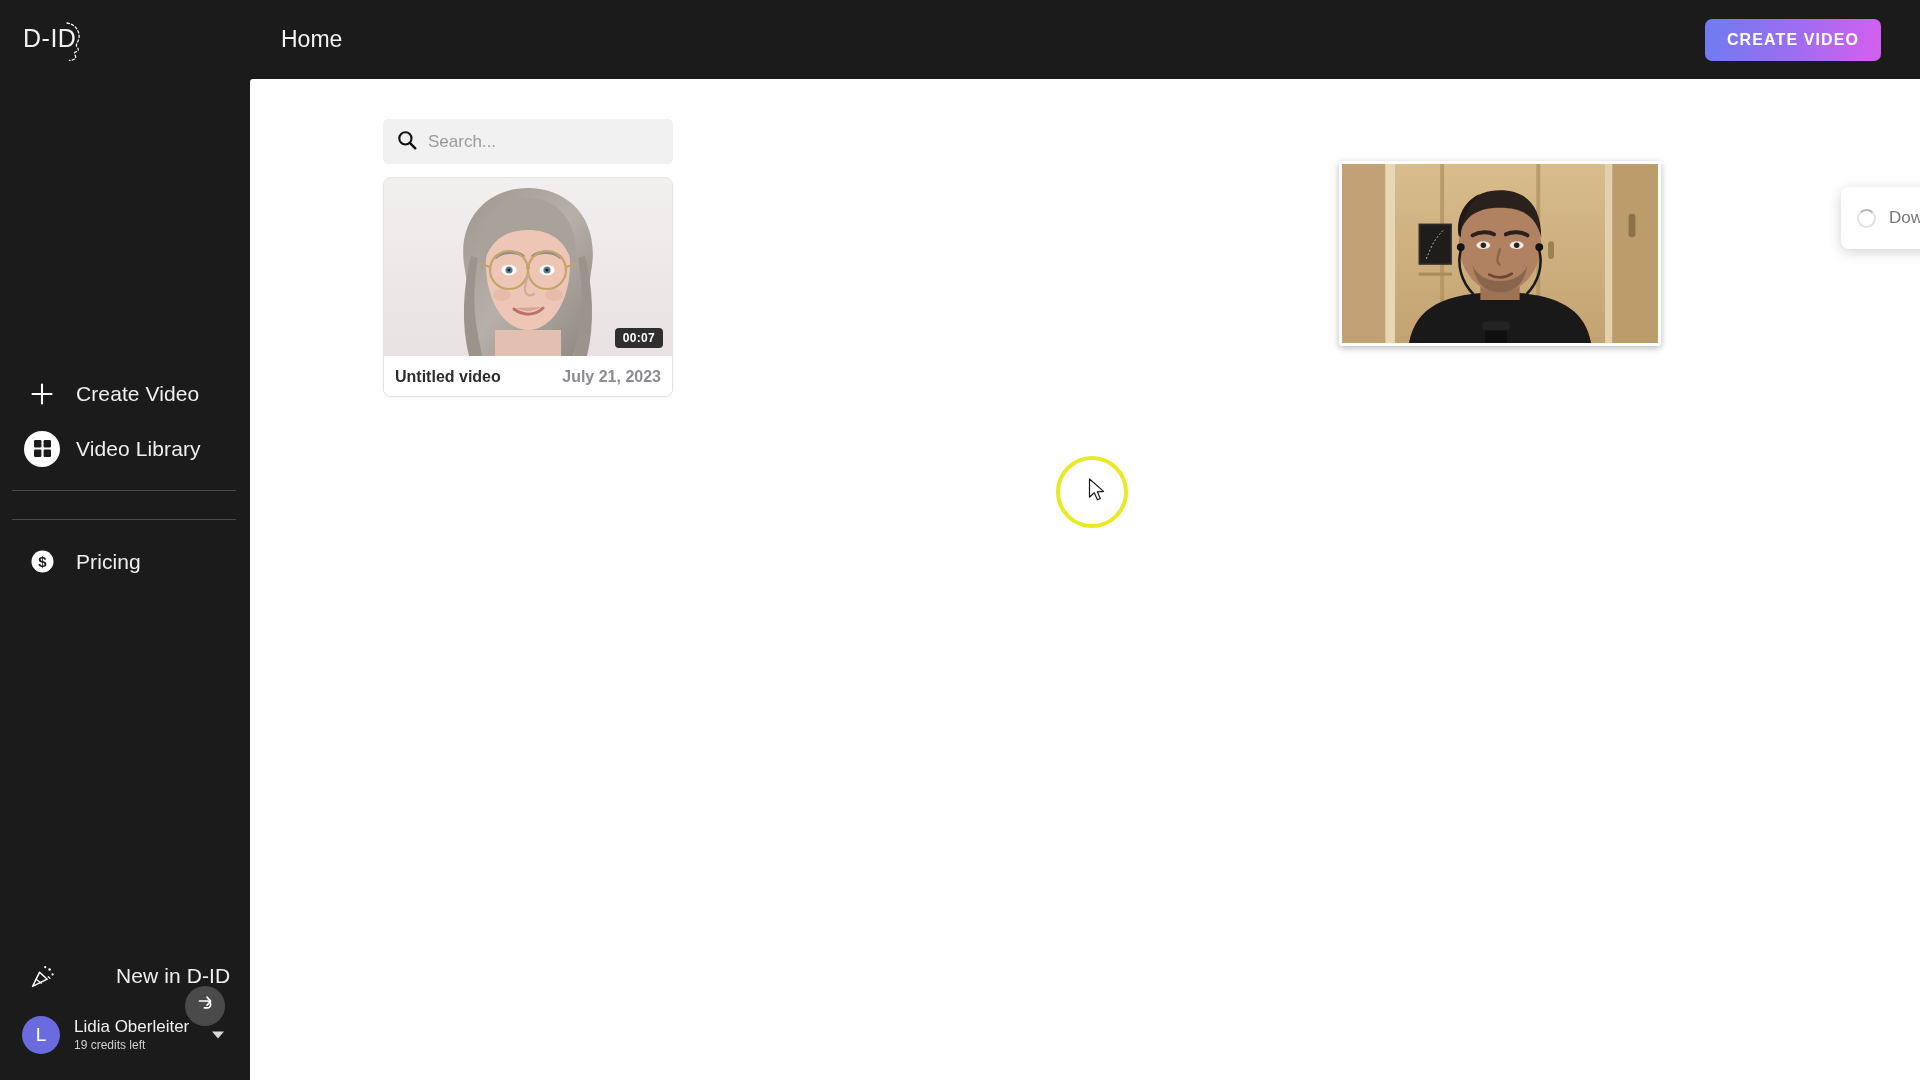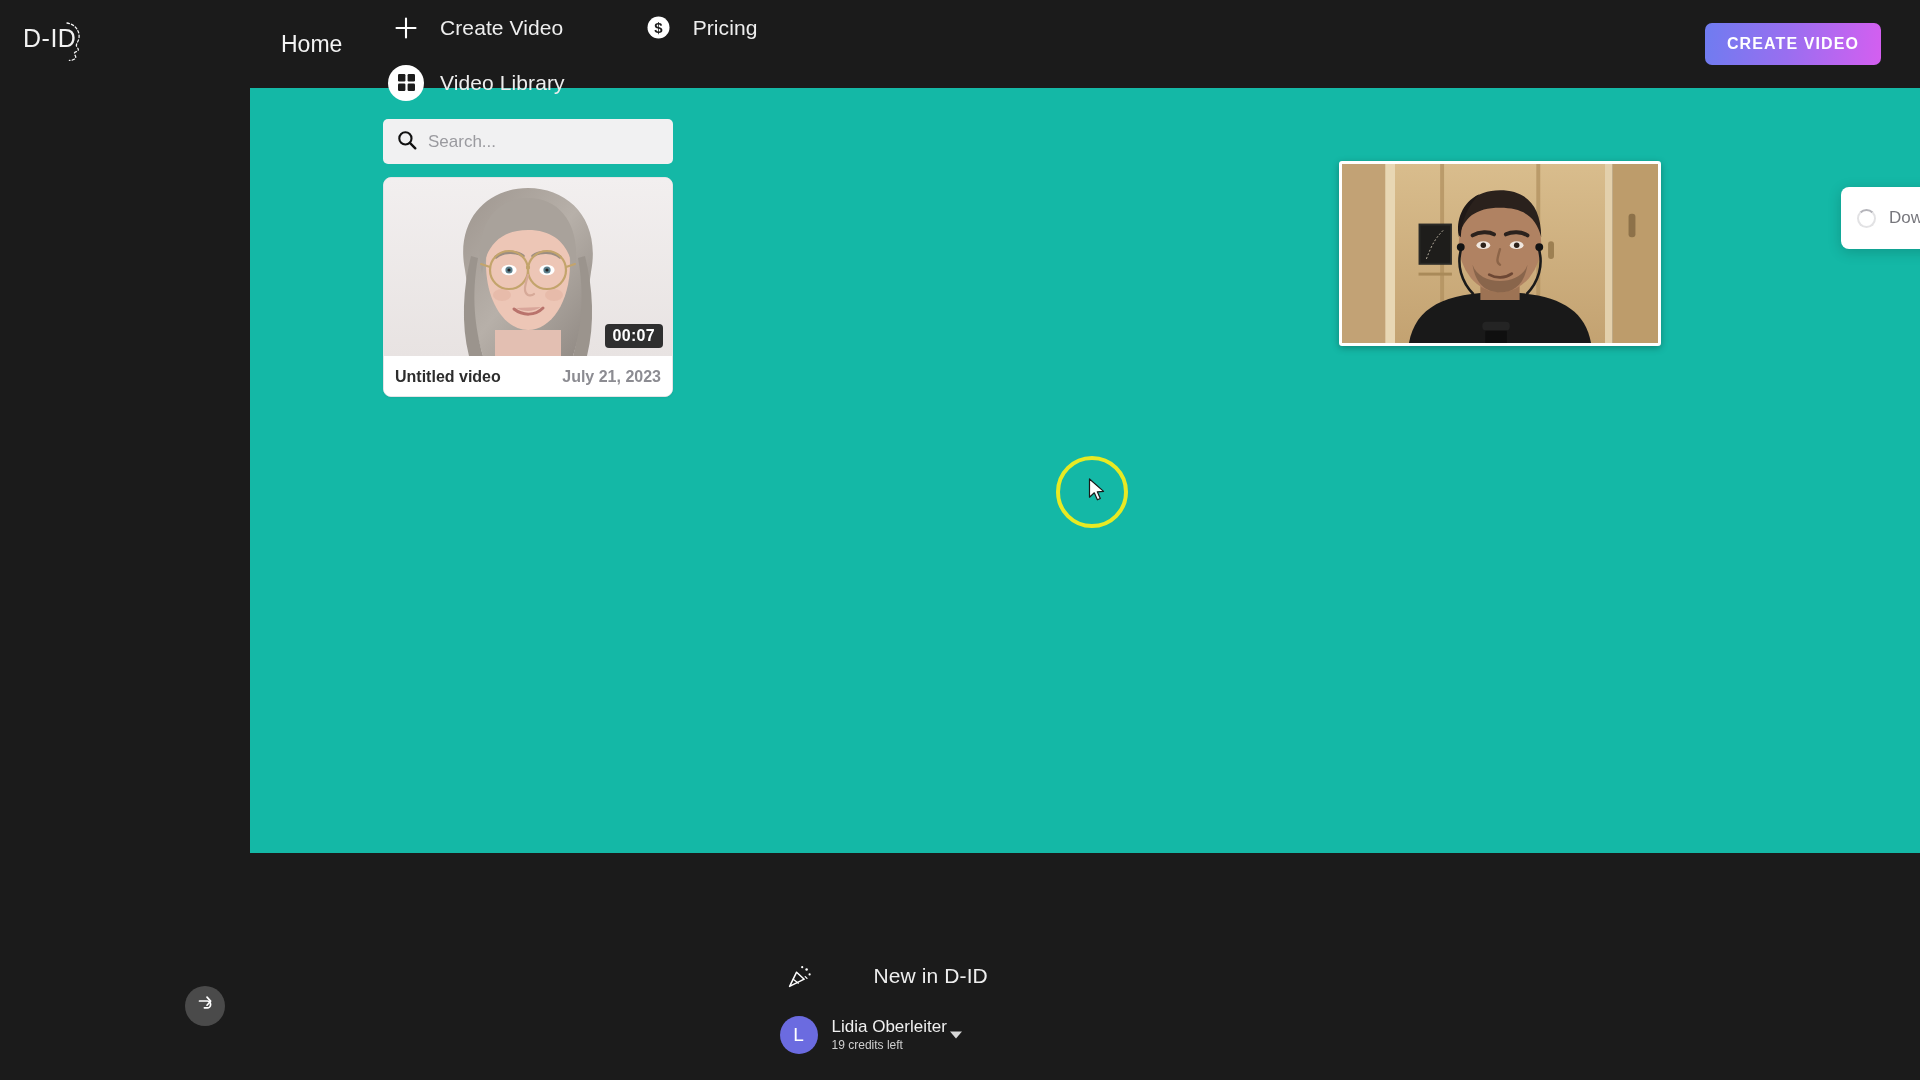--- a/index.html
+++ b/index.html
@@ -14,21 +14,21 @@
     position: relative;
     width: 1920px; height: 1080px;
     background: #1b1b1b;
   }
 
   
   #sidebar {
     position: absolute; left: 0; top: 0;
     width: 250px; height: 1080px;
     background: #1b1b1b;
-    display: flex; flex-direction: row;
+    display: flex; flex-direction: column;
     z-index: 5;
   }
   #logo-wrap {
     height: 86px;
     display: flex; align-items: center;
     padding-left: 22px;
   }
   .logo-svg { display: block; }
 
   .nav-spacer-top { flex: 0 0 280px; }
@@ -105,21 +105,21 @@
     background: #4a4a4a;
     display: flex; align-items: center; justify-content: center;
     cursor: pointer; z-index: 30;
     border: none;
   }
 
   
   #topbar {
     position: absolute;
     left: 250px; top: 0;
-    width: 1670px; height: 88px;
+    width: 1670px; height: 79px;
     background: #1b1b1b;
     display: flex; align-items: center;
     z-index: 4;
   }
   #page-title {
     margin-left: 31px;
     font-size: 23px;
     color: #f4f4f4;
     font-weight: 400;
   }
@@ -134,22 +134,22 @@
     letter-spacing: 1.1px;
     font-family: "Liberation Sans", sans-serif;
     cursor: pointer;
     display: flex; align-items: center; justify-content: center;
   }
 
   
   #main {
     position: absolute;
     left: 250px; top: 79px;
-    width: 1670px; height: 774px;
-    background: #14b8a6;
+    width: 1670px; height: 1001px;
+    background: #ffffff;
     border-top-left-radius: 3px;
     overflow: hidden;
   }
 
   #search-box {
     position: absolute;
     left: 133px; top: 40px;
     width: 290px; height: 45px;
     background: #f1f1f2;
     border-radius: 5px;
@@ -182,21 +182,21 @@
     position: relative;
     height: 178px; width: 100%;
     background: #eceaea;
     overflow: hidden;
   }
   .card-thumb svg { display: block; width: 100%; height: 100%; }
   .duration-badge {
     position: absolute; right: 9px; bottom: 8px;
     background: #2f2f2f;
     color: #ffffff;
-    font-size: 16px; font-weight: 700;
+    font-size: 12px; font-weight: 700;
     padding: 3px 8px;
     border-radius: 4px;
     letter-spacing: .3px;
   }
   .card-footer {
     height: 41px;
     display: flex; align-items: center; justify-content: space-between;
     padding: 0 11px 0 11px;
     background: #fff;
     font-weight: bold;

